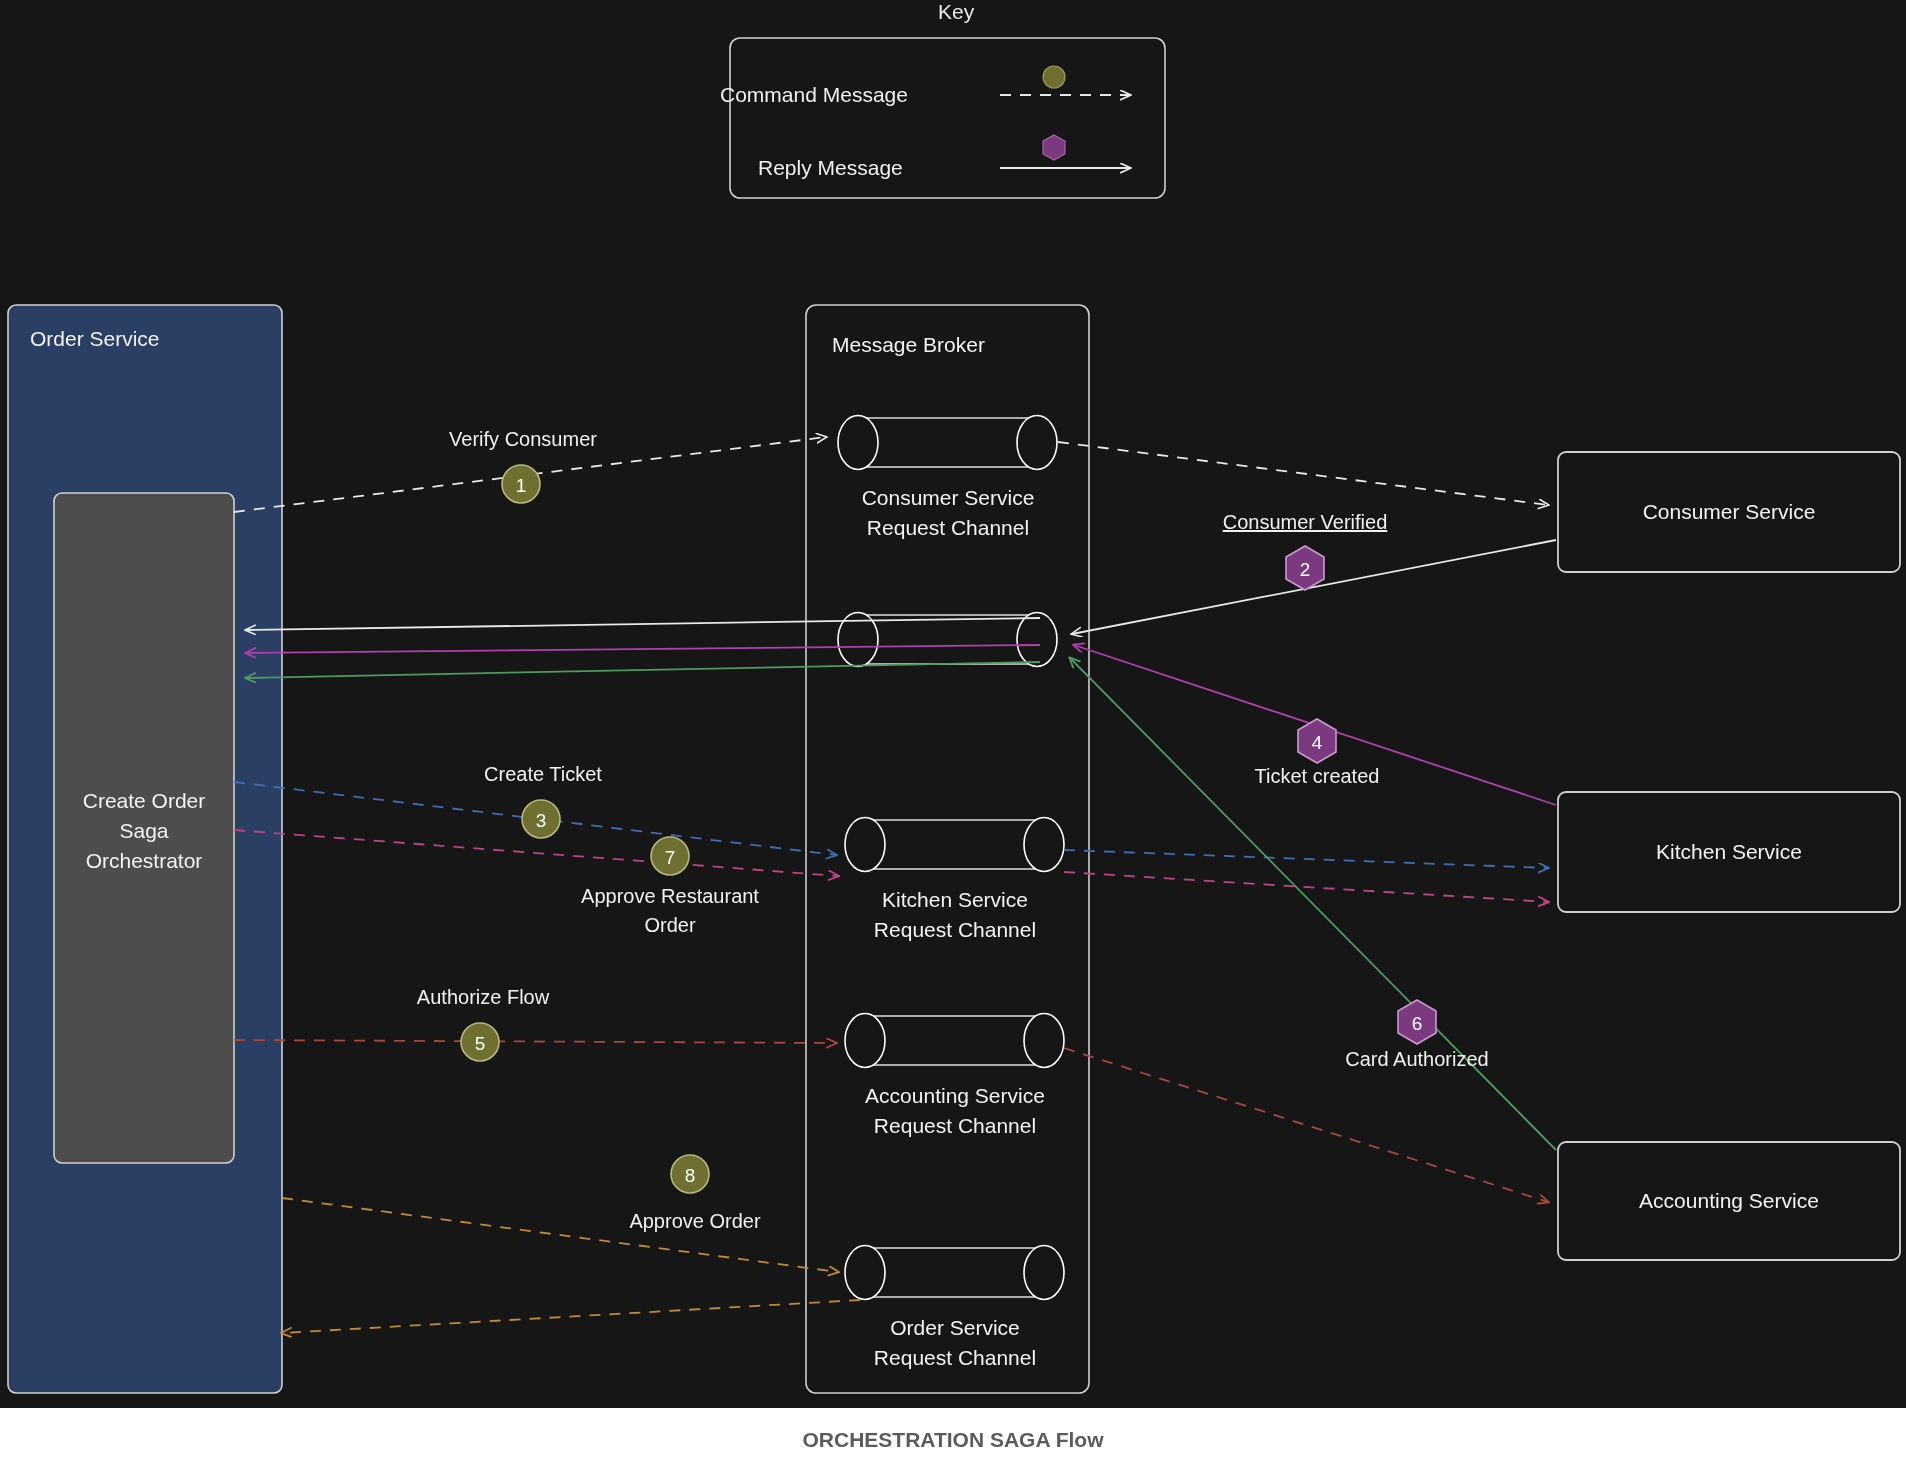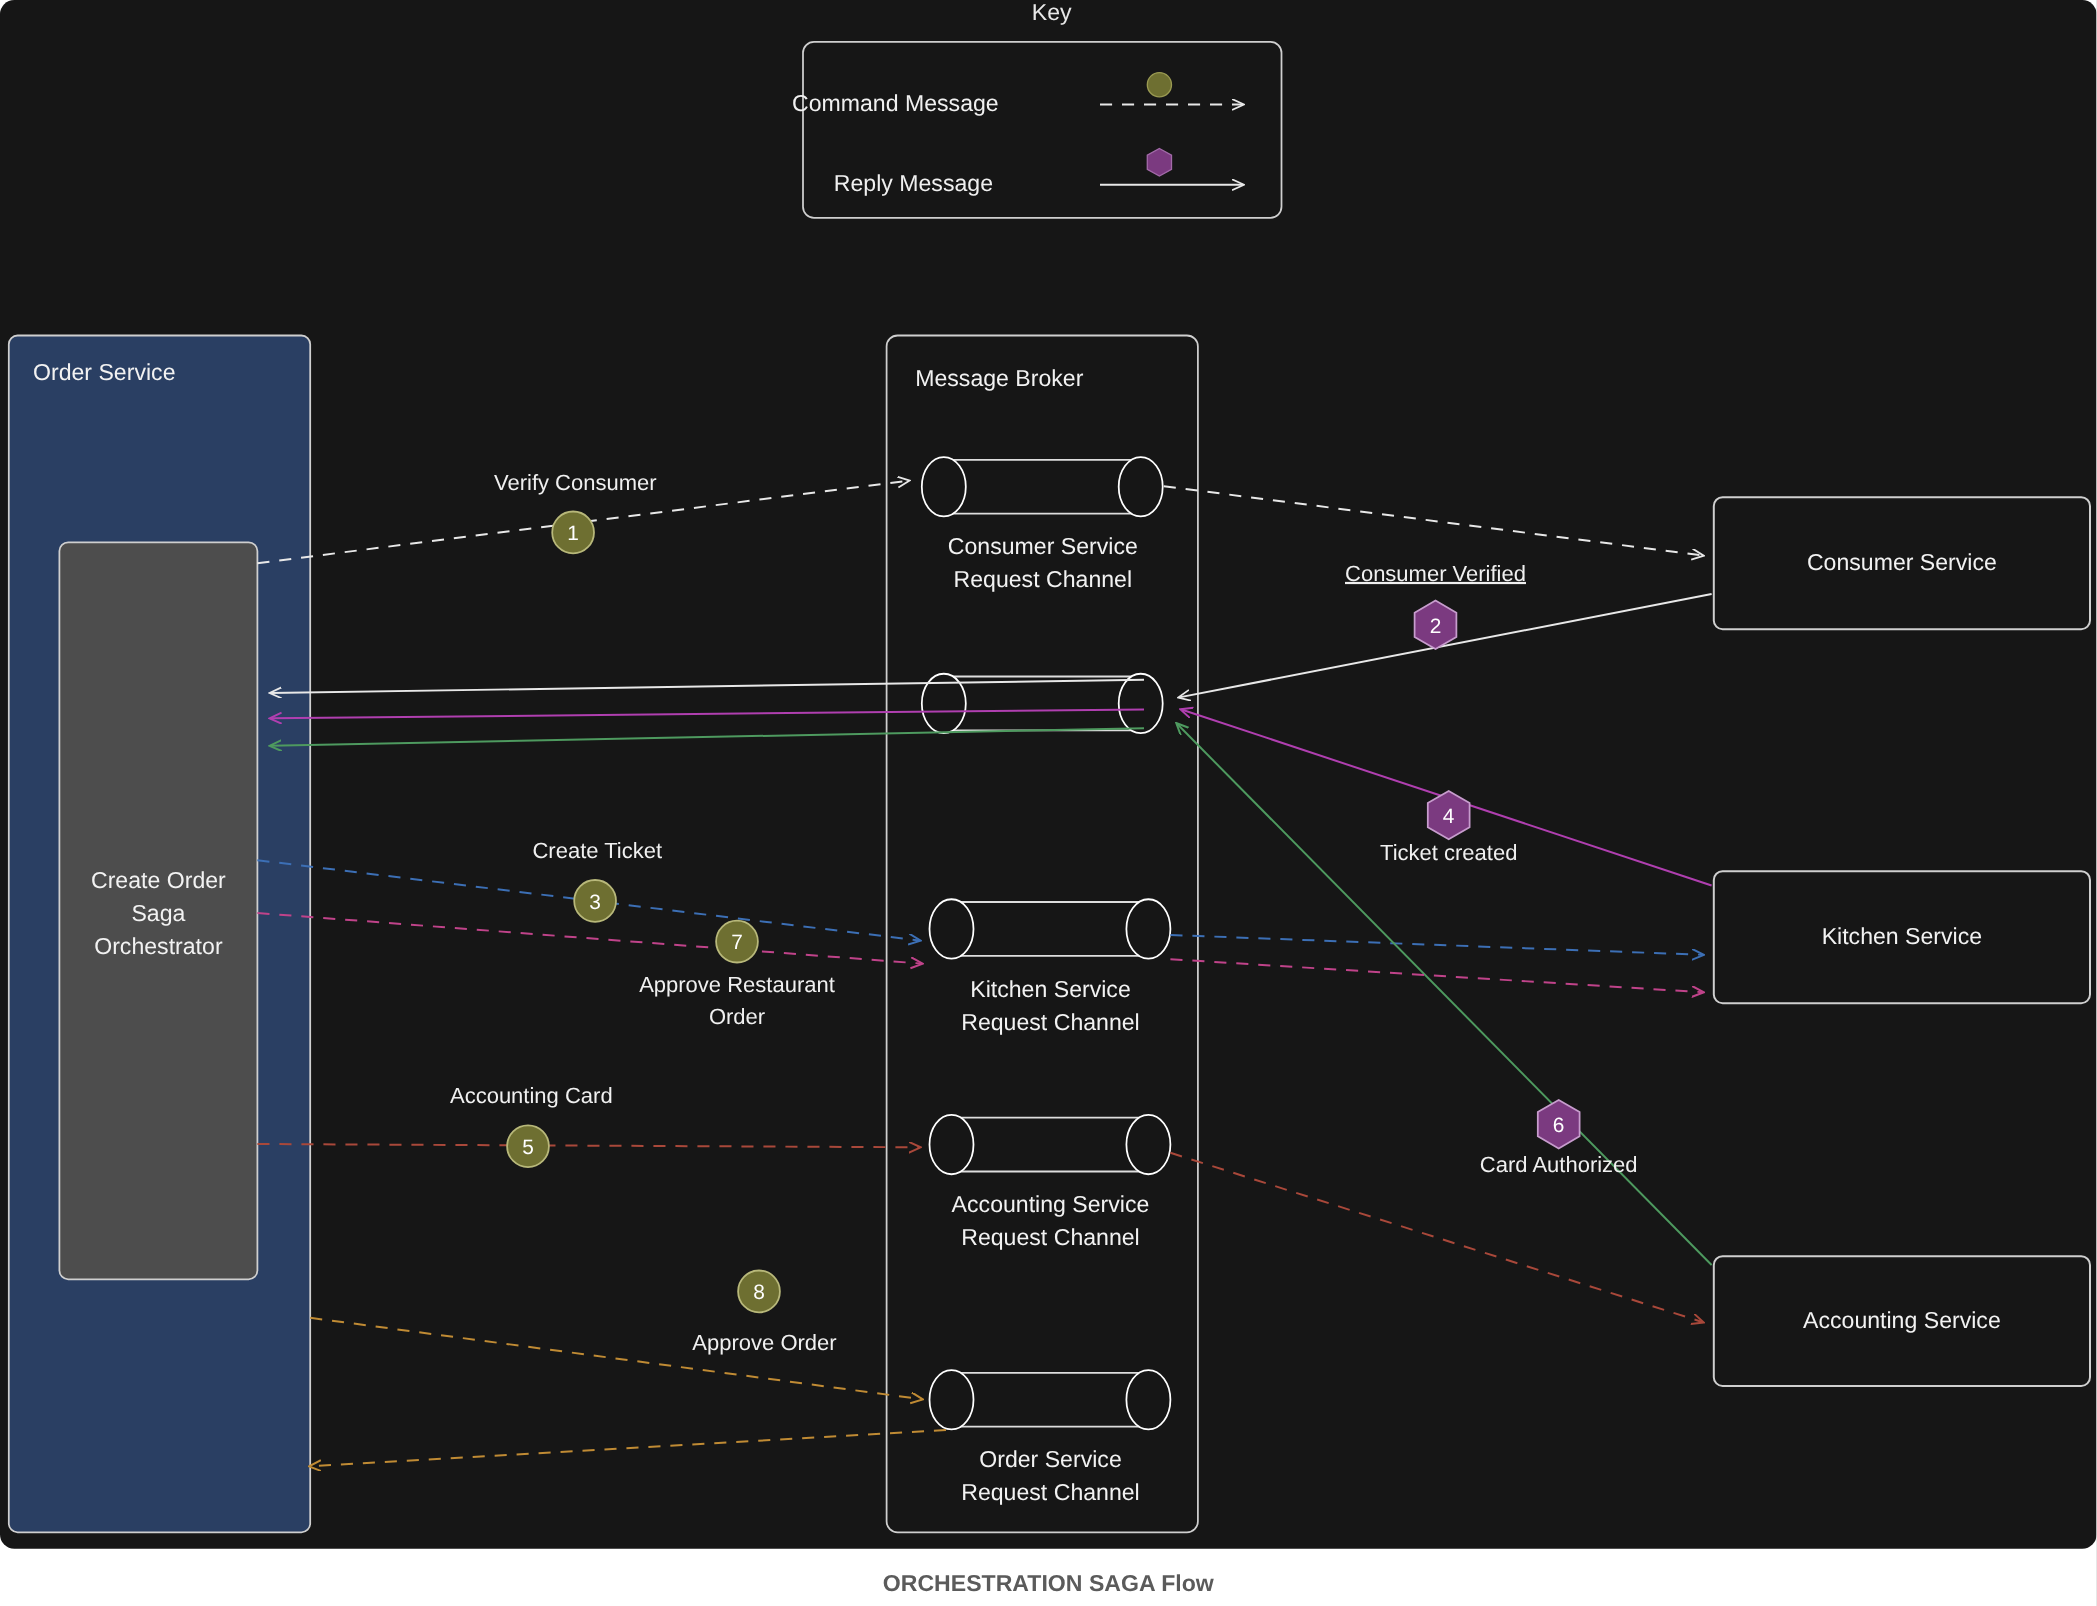--- a/index.html
+++ b/index.html
@@ -14,21 +14,20 @@
     height: 1460px;
     background: #ffffff;
     overflow: hidden;
   }
   #canvas {
     position: absolute;
     left: 0; top: 0;
     width: 1906px;
     height: 1408px;
     background: #161616;
-    border-radius: 13px;
   }
   #svg-layer {
     position: absolute;
     left: 0; top: 0;
     width: 1906px;
     height: 1408px;
   }
   .node-label {
     position: absolute;
     color: #f2f2f2;
@@ -216,21 +215,21 @@
 Request Channel</div>
     <div class="node-label" style="left:805px; top:1081px; width:300px;">Accounting Service
 Request Channel</div>
     <div class="node-label" style="left:805px; top:1313px; width:300px;">Order Service
 Request Channel</div>
 
     <div class="edge-label" style="left:398px; top:425px; width:250px;">Verify Consumer</div>
     <div class="edge-label" style="left:1180px; top:508px; width:250px;text-decoration:underline;">Consumer Verified</div>
     <div class="edge-label" style="left:418px; top:760px; width:250px;">Create Ticket</div>
     <div class="edge-label" style="left:1192px; top:762px; width:250px;">Ticket created</div>
-    <div class="edge-label" style="left:358px; top:983px; width:250px;">Accounting Card</div>
+    <div class="edge-label" style="left:358px; top:983px; width:250px;">Authorize Flow</div>
     <div class="edge-label" style="left:1292px; top:1045px; width:250px;">Card Authorized</div>
     <div class="edge-label" style="left:545px; top:882px; width:250px;">Approve Restaurant
 Order</div>
     <div class="edge-label" style="left:570px; top:1207px; width:250px;">Approve Order</div>
 
     <div class="badge-num" style="left:501px; top:476px; width:40px;">1</div>
     <div class="badge-num" style="left:1285px; top:560px; width:40px;">2</div>
     <div class="badge-num" style="left:521px; top:811px; width:40px;">3</div>
     <div class="badge-num" style="left:1297px; top:733px; width:40px;">4</div>
     <div class="badge-num" style="left:460px; top:1034px; width:40px;">5</div>

